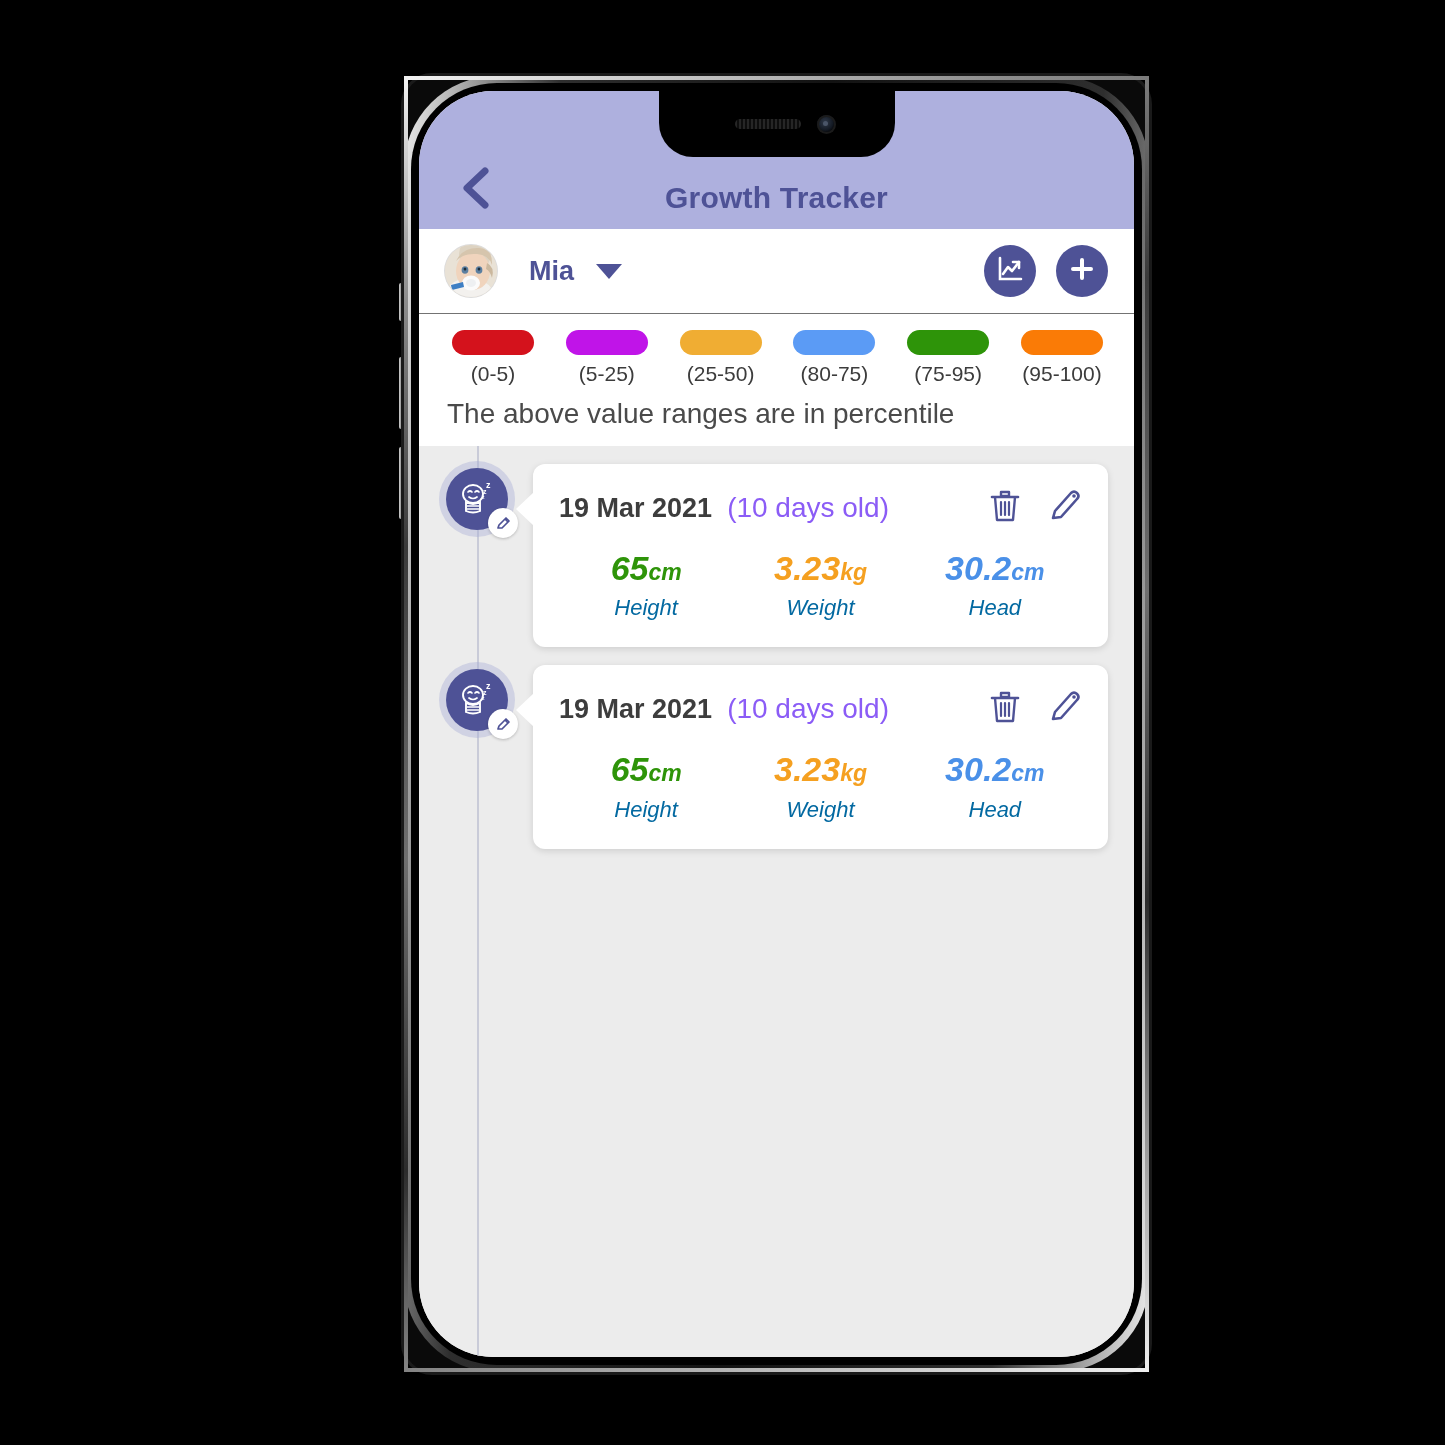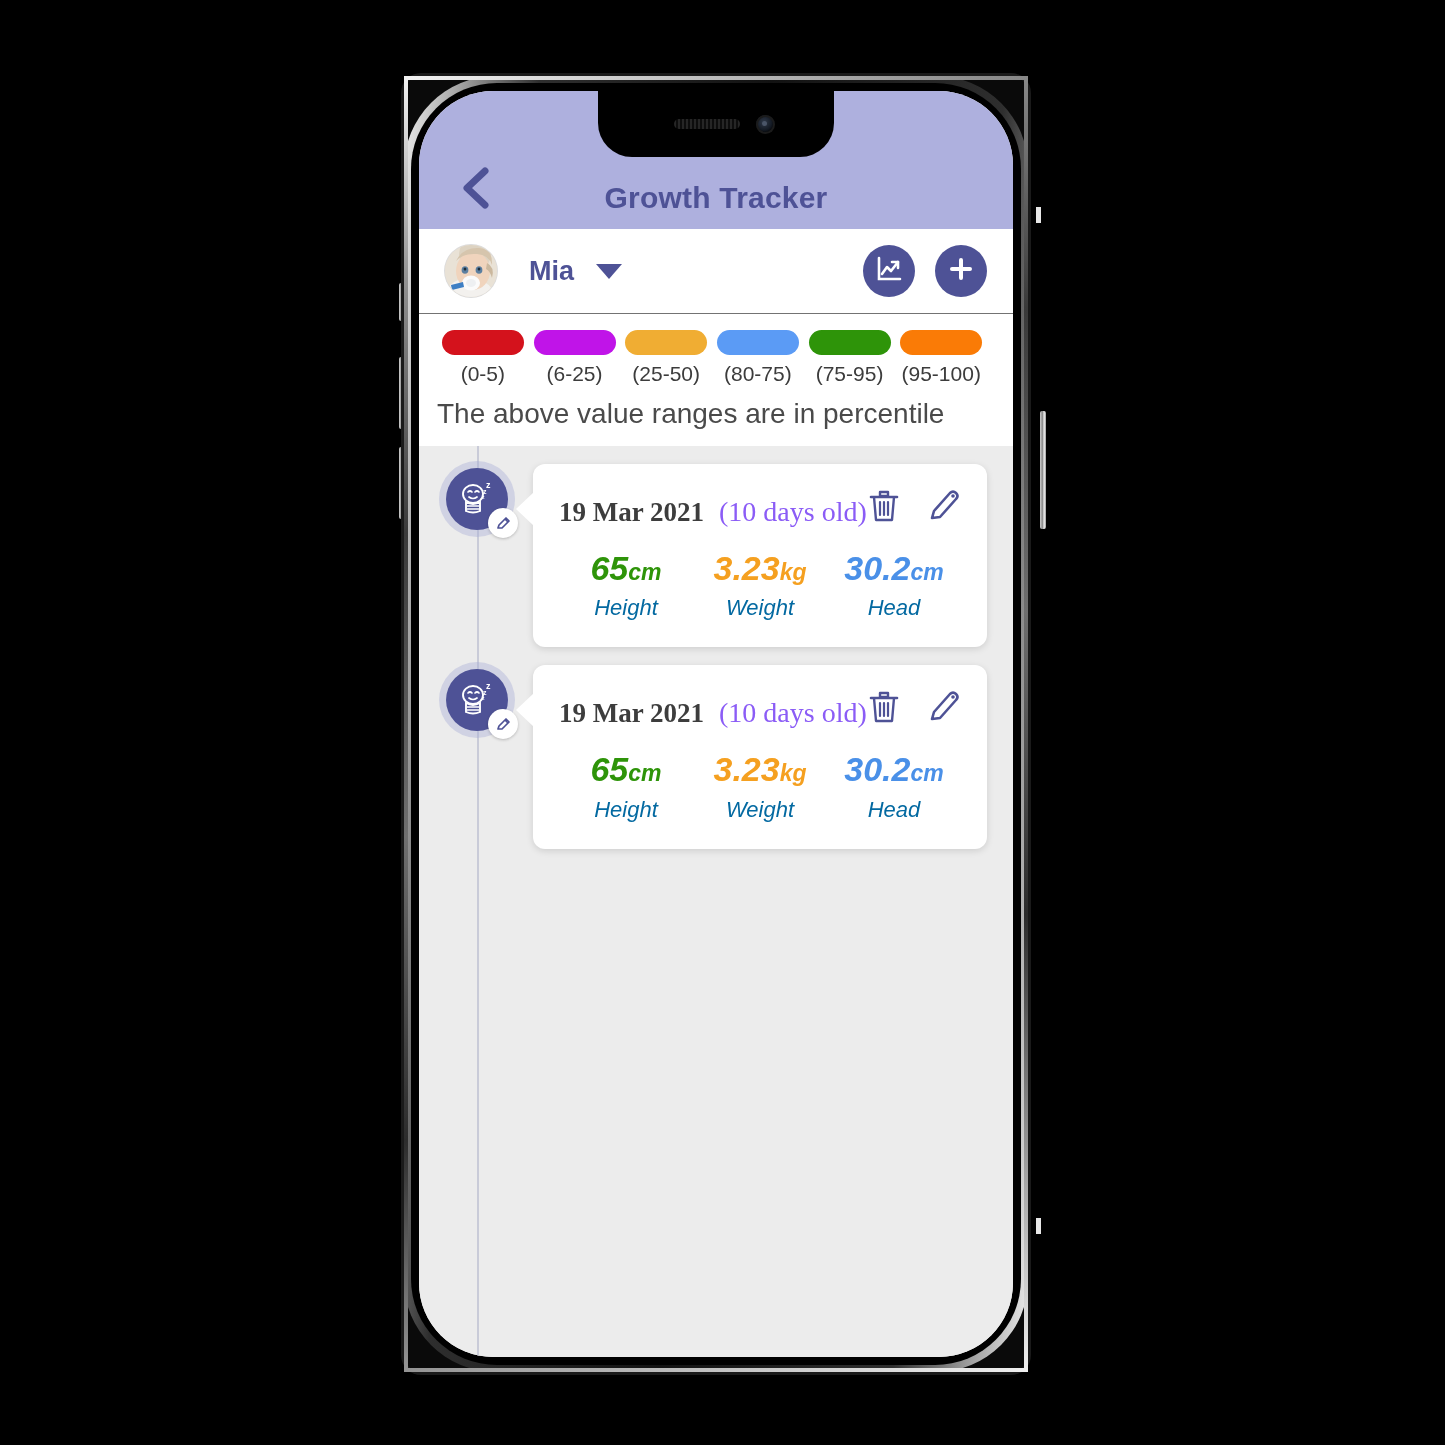--- a/index.html
+++ b/index.html
@@ -6,22 +6,22 @@
   body{
     width:1445px;height:1445px;
     background:#000;
     font-family:"Liberation Sans","DejaVu Sans",sans-serif;
     overflow:hidden;
   }
   .stage{position:relative;width:1445px;height:1445px;}
 
   
   .phone{
-    position:absolute;left:404px;top:76px;width:624px;height:1296px;
-    border-radius:17px;
+    position:absolute;left:404px;top:76px;width:745px;height:1296px;
+    border-radius:28px;
     background:#0a0a0a;
     box-shadow:0 0 0 3px #1a1a1a;
   }
   .phone-rim{
     position:absolute;inset:0;border-radius:92px;
     border:4px solid;
     border-image:linear-gradient(160deg,#f2f2f2 0%,#8d8d8d 14%,#3a3a3a 30%,#6f6f6f 50%,#2c2c2c 70%,#a8a8a8 88%,#efefef 100%) 1;
     background:
       linear-gradient(95deg,#e9e9e9 0%,#9a9a9a 8%,#2e2e2e 18%,#121212 50%,#2e2e2e 82%,#9a9a9a 92%,#e9e9e9 100%);
     padding:0;
@@ -99,21 +99,21 @@
     border-right:13px solid transparent;border-top:15px solid #4e5296;cursor:pointer;
   }
   .spacer{flex:1;}
   .round-btn{
     width:52px;height:52px;border-radius:50%;background:#4e5296;
     display:flex;align-items:center;justify-content:center;cursor:pointer;
     margin-left:20px;flex:0 0 auto;
   }
 
   
-  .legend-wrap{background:#fff;padding:16px 26px 16px 18px;}
+  .legend-wrap{background:#fff;padding:16px 26px 16px 28px;}
   .legend{display:flex;justify-content:space-between;align-items:flex-start;}
   .legend-item{display:flex;flex-direction:column;align-items:center;width:92px;}
   .pill{width:82px;height:25px;border-radius:13px;}
   .pill-label{margin-top:7px;font-size:21px;color:#3c3c3c;white-space:nowrap;}
   .legend-note{margin-top:12px;font-size:28px;color:#4a4a4a;}
 
   
   .content{
     background:#ececec;position:relative;
     height:calc(100% - 124px - 84px - 137px);
@@ -134,21 +134,21 @@
   .card{
     position:relative;margin-left:114px;margin-right:26px;background:#fff;
     border-radius:12px;box-shadow:0 2px 7px rgba(0,0,0,.13);
     padding:24px 26px 26px 26px;
   }
   .card::before{
     content:"";position:absolute;left:-17px;top:28px;
     width:0;height:0;border-top:17px solid transparent;
     border-bottom:17px solid transparent;border-right:18px solid #fff;
   }
-  .card-head{display:flex;align-items:flex-end;font-family:Liberation Serif, serif;}
+  .card-head{display:flex;align-items:center;}
   .rec-date{font-size:27px;font-weight:bold;color:#3d3d3d;}
   .rec-age{margin-left:15px;font-size:28px;color:#8b5cf6;}
   .card-actions{margin-left:auto;display:flex;align-items:center;gap:26px;}
   .icon-btn{cursor:pointer;display:flex;align-items:center;justify-content:center;}
   .metrics{display:flex;margin-top:22px;}
   .metric{flex:1;text-align:center;font-style:italic;}
   .metric-val{font-size:34px;font-weight:bold;line-height:1.1;}
   .metric-unit{font-size:23px;font-weight:bold;}
   .metric-label{margin-top:8px;font-size:22px;color:#0369a1;}
 </style>
@@ -233,21 +233,21 @@
       </div>
 
       <div class="legend-wrap">
         <div class="legend" id="legend-row">
             <div class="legend-item">
               <div class="pill" style="background:#d4121c"></div>
               <div class="pill-label">(0-5)</div>
             </div>
             <div class="legend-item">
               <div class="pill" style="background:#c014e8"></div>
-              <div class="pill-label">(6-25)</div>
+              <div class="pill-label">(5-25)</div>
             </div>
             <div class="legend-item">
               <div class="pill" style="background:#f0ad33"></div>
               <div class="pill-label">(25-50)</div>
             </div>
             <div class="legend-item">
               <div class="pill" style="background:#5b9bf5"></div>
               <div class="pill-label">(80-75)</div>
             </div>
             <div class="legend-item">

